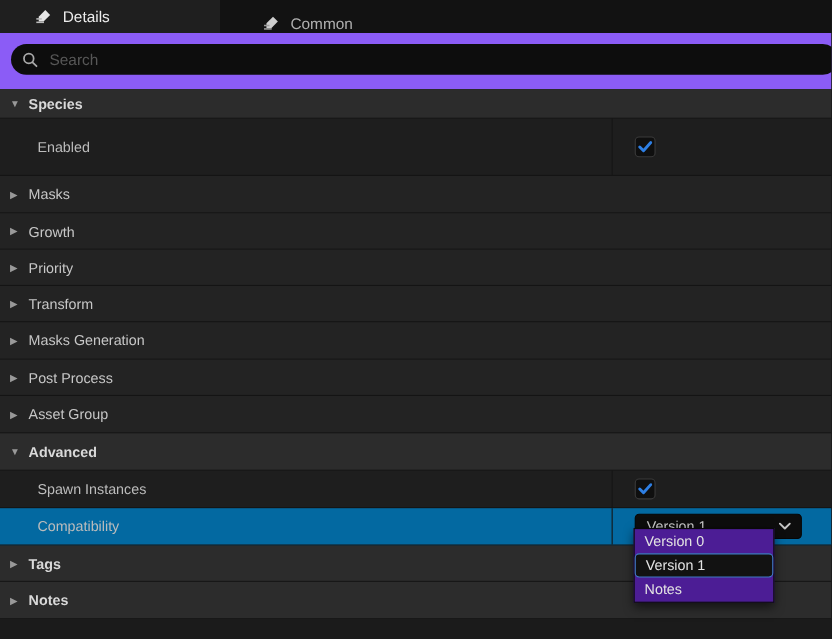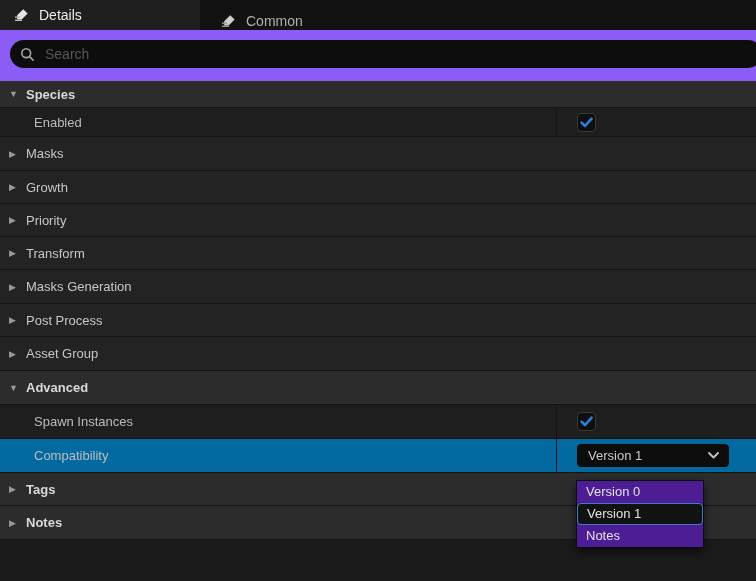--- a/index.html
+++ b/index.html
@@ -15,21 +15,21 @@
     overflow:hidden;
   }
 
   
   .tabbar {
     height:30px; background:#121212;
     display:flex; align-items:stretch;
   }
   .tab {
     display:flex; align-items:center; gap:9px;
-    padding-left:13px;
+    padding-left:31px;
     font-size:14px; color:#b0b0b0;
     cursor:default;
   }
   .tab.active {
     width:200px; background:#1f1f1f; color:#ececec;
   }
   .tab.inactive { margin-left:7px; width:190px;margin-top:12px; }
   .tabicon { display:flex; align-items:center; }
 
   
@@ -75,21 +75,21 @@
     display:flex; align-items:center;
     padding-left:34px;
     border-right:1px solid #141414;
   }
   .namecell .lbl { font-size:13px; color:#bcbcbc; }
   .valuecell {
     flex:1; display:flex; align-items:center;
     padding-left:20px;
   }
 
-  .h27{height:27px} .h33{height:33px} .h34{height:34px} .h39{height:29px}
+  .h27{height:27px} .h33{height:33px} .h34{height:34px} .h39{height:52px}
 
   
   .checkbox {
     width:19px; height:19px;
     background:#0f0f0f;
     border:1px solid #3a3a3a;
     border-radius:4px;
     display:flex; align-items:center; justify-content:center;
     color:var(--accent,#2e7fe4);
     cursor:pointer;

